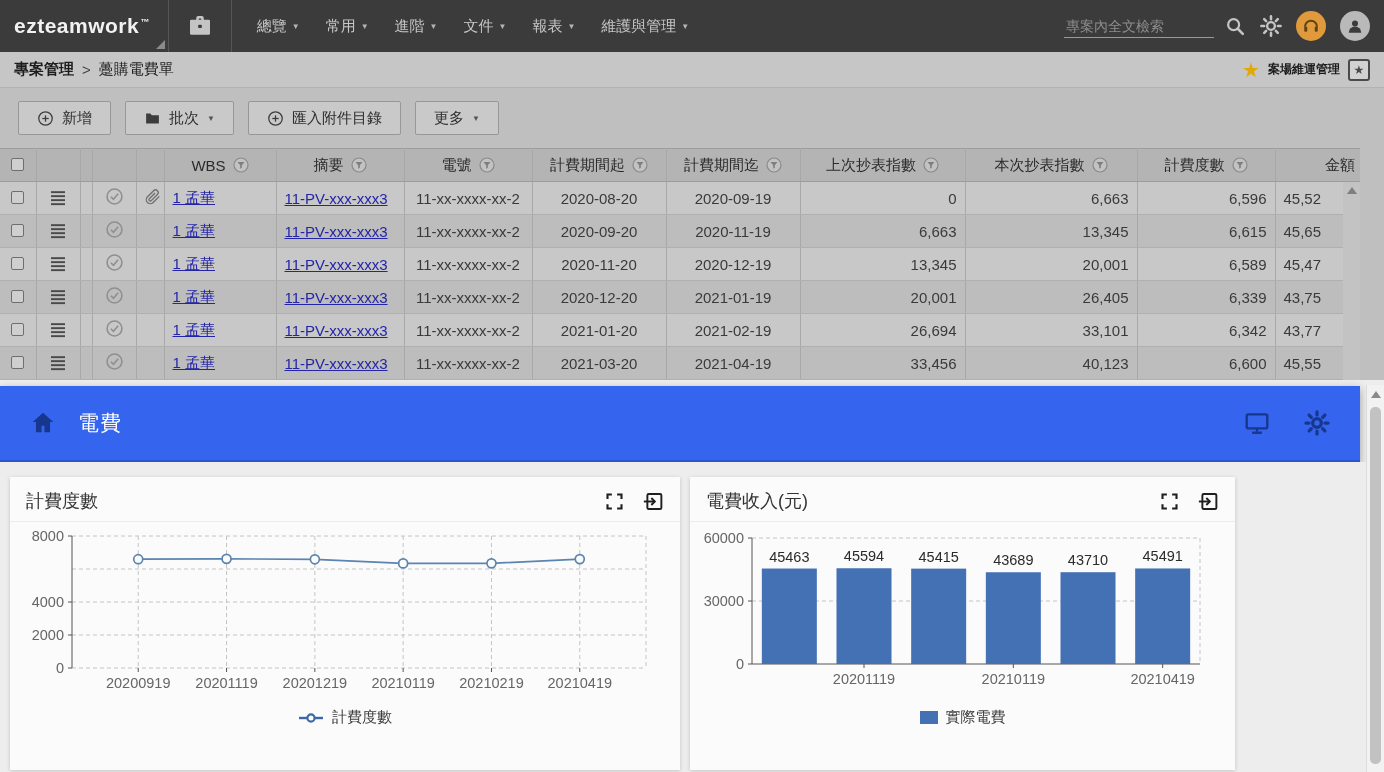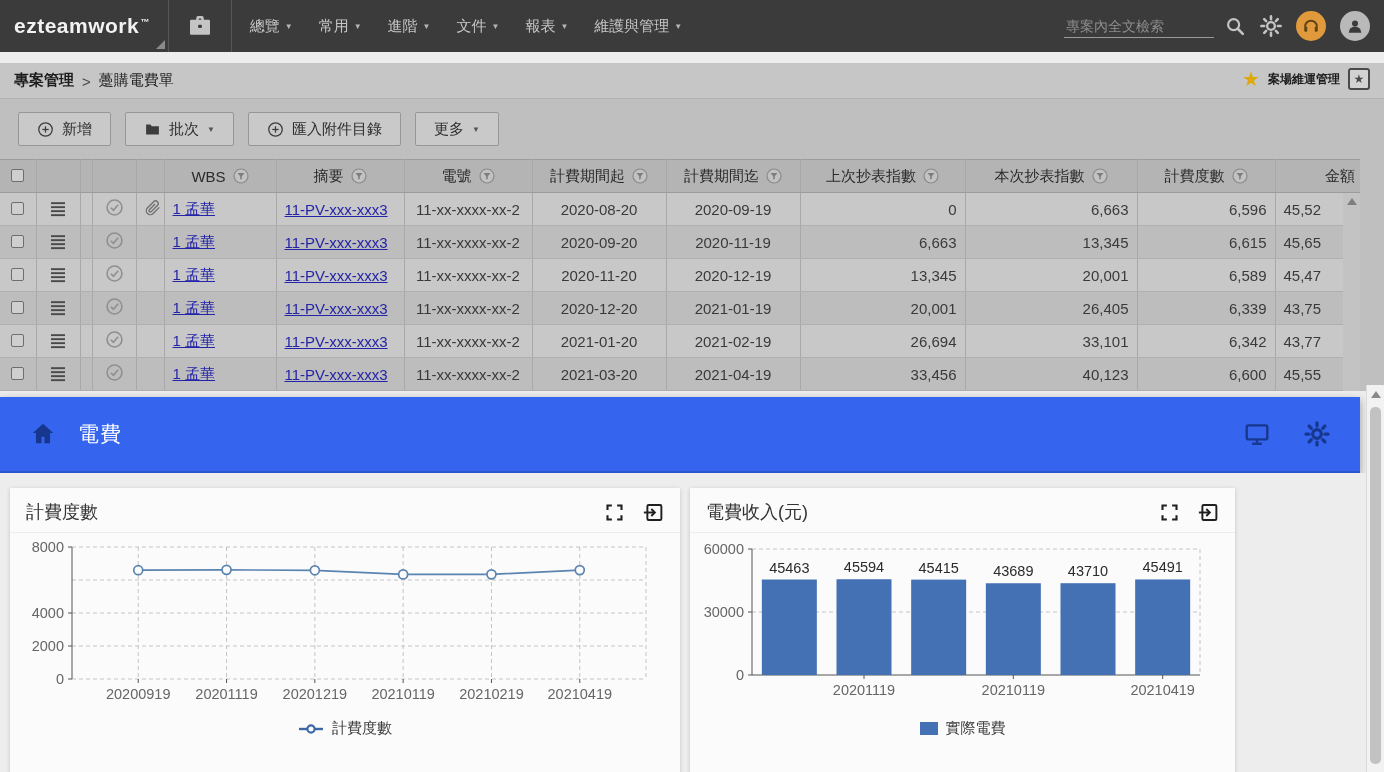--- a/index.html
+++ b/index.html
@@ -6,34 +6,34 @@
   html,body { width:1384px; height:772px; overflow:hidden; font-family:"Liberation Sans",sans-serif; background:#ededed; }
   .app { position:relative; width:1384px; height:772px; }
 
   
   .navbar { height:52px; background:#3b3b3b; display:flex; align-items:center; color:#cdcdcd; }
   .logo-box { position:relative; height:52px; display:flex; align-items:center; padding:0 18px 0 14px; border-right:1px solid #565656; }
   .logo { color:#f2f2f2; font-size:21px; font-weight:bold; letter-spacing:.5px; }
   .logo sup { font-size:9px; margin-left:1px; }
   .logo-fold { position:absolute; right:3px; bottom:3px; width:0; height:0; border-left:9px solid transparent; border-bottom:9px solid #8a8a8a; }
   .case-box { height:52px; display:flex; align-items:center; padding:0 16px; border-right:1px solid #565656; }
-  .menu { display:flex; align-items:center; margin-left:18px; gap:26px; }
+  .menu { display:flex; align-items:center; margin-left:25px; gap:26px; }
   .menu-item { display:flex; align-items:center; gap:5px; font-size:15px; color:#c7c7c7; cursor:pointer; }
   .caret { font-size:8px; color:#b5b5b5; }
   .nav-right { margin-left:auto; display:flex; align-items:center; gap:14px; padding-right:14px; }
   .search-wrap { display:flex; align-items:center; gap:10px; }
   .search-input { width:150px; background:transparent; border:none; border-bottom:1px solid #9a9a9a; color:#cccccc; font-size:14px; padding:3px 2px; outline:none; }
   .search-input::placeholder { color:#8d8d8d; }
   .nav-icon { width:22px; height:22px; color:#c4c4c4; cursor:pointer; }
   .circle-btn { width:30px; height:30px; border-radius:50%; display:flex; align-items:center; justify-content:center; cursor:pointer; }
   .circle-btn.orange { background:#e09a3c; color:#5e4314; }
   .circle-btn.gray { background:#b9b9b9; color:#3b3b3b; }
 
   
-  .breadcrumb-bar { height:36px; background:#c6c6c6; display:flex; align-items:flex-end; padding:8px 14px; font-size:15px; color:#1d1d1d; border-bottom:1px solid #b2b2b2;margin-top:11px; }
+  .breadcrumb-bar { height:36px; background:#c6c6c6; display:flex; align-items:center; padding:0 14px; font-size:15px; color:#1d1d1d; border-bottom:1px solid #b2b2b2; }
   .crumb { font-weight:bold; cursor:pointer; }
   .crumb-sep { margin:0 8px; color:#444; }
   .crumb-current { font-weight:normal; }
   .bc-right { margin-left:auto; display:flex; align-items:center; gap:8px; }
   .gold-star { color:#dfa90c; font-size:20px; line-height:1; }
   .project-name { font-size:12px; font-weight:bold; color:#1b1b1b; }
   .star-box { width:22px; height:22px; border:2px solid #4a4a4a; border-radius:3px; background:#d2d2d2; display:flex; align-items:center; justify-content:center; font-size:12px; color:#4a4a4a; cursor:pointer; }
 
   
   .dimzone { background:#bfbfbf; }

